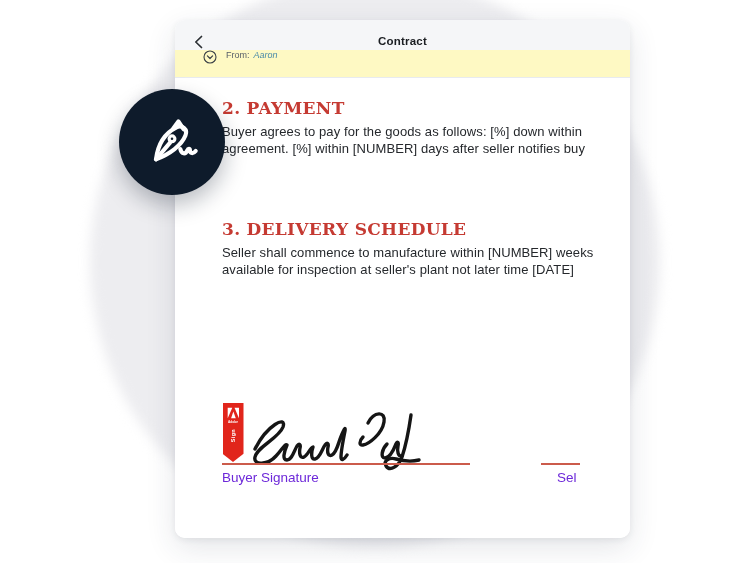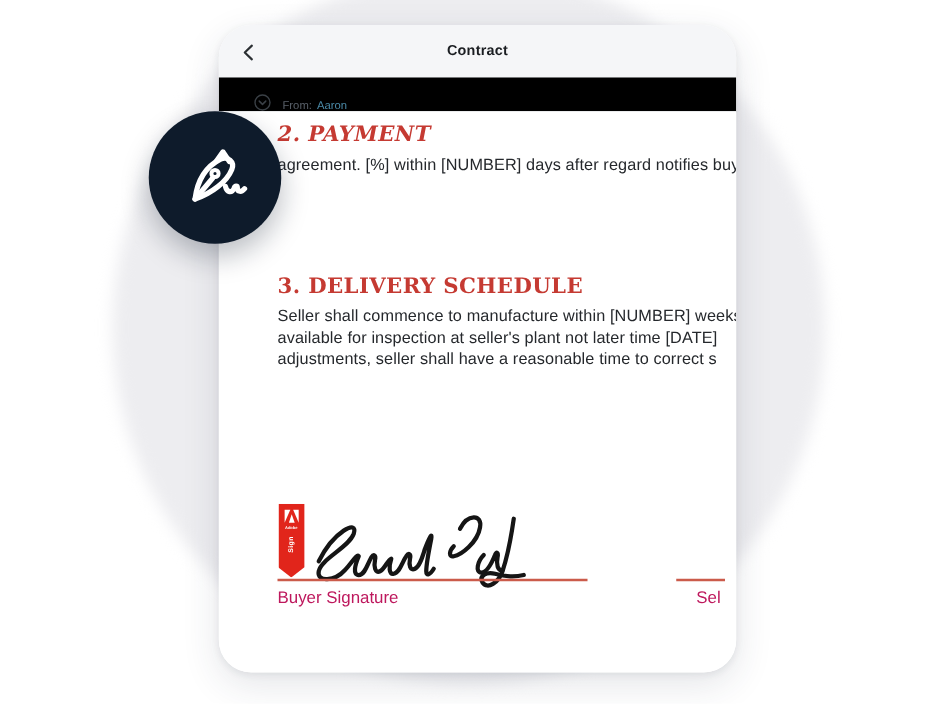--- a/index.html
+++ b/index.html
@@ -9,54 +9,55 @@
     font-family:"Liberation Sans", sans-serif;
   }
   
   .bg-circle{
     position:absolute;left:90px;top:-23px;width:570px;height:570px;
     border-radius:50%;background:#ededf0;filter:blur(6px);
   }
   
   .tablet{
     position:absolute;left:175px;top:20px;width:414px;height:518px;
-    background:#ffffff;border-radius:26px;overflow:hidden;
+    background:#ffffff;border-radius:10px;overflow:hidden;
     box-shadow:0 10px 30px rgba(40,50,70,.12), 0 2px 6px rgba(40,50,70,.08);
+    padding-left:41px;
   }
   .appbar{
     position:absolute;left:0;top:0;right:0;height:42px;
     background:#f5f6f8;border-bottom:1px solid rgba(0,0,0,.05);
   }
   .back-btn{
     position:absolute;left:14px;top:13px;width:18px;height:18px;
     display:flex;align-items:center;justify-content:center;cursor:pointer;background:none;border:none;padding:0;
   }
   .appbar-title{
     position:absolute;left:0;right:0;top:0;height:42px;
     display:flex;align-items:center;justify-content:center;
     font-size:11.5px;font-weight:bold;color:#1a1d21;letter-spacing:.2px;
   }
   .from-row{
-    position:absolute;left:0;top:42px;right:0;height:27px;
-    background:#000000;border-bottom:1px solid #e8ebef;
-    display:flex;align-items:flex-end;cursor:pointer;
+    position:absolute;left:0;top:30px;right:0;height:27px;
+    background:#fef9c3;border-bottom:1px solid #e8ebef;
+    display:flex;align-items:flex-start;cursor:pointer;
   }
   .from-chevron{margin-left:28px;width:14px;height:14px;flex:0 0 auto;}
   .from-label{margin-left:9px;font-size:9px;color:#596069;}
-  .from-name{margin-left:4px;font-size:9px;color:#4a8aa8;text-decoration:none;}
+  .from-name{margin-left:4px;font-size:9px;color:#4a8aa8;text-decoration:none;font-style:italic;}
   
   .doc{
     position:absolute;left:0;top:69px;right:0;bottom:0;background:#ffffff;overflow:hidden;
   }
   .sec-heading{
     position:absolute;left:47px;white-space:nowrap;
     font-family:"DejaVu Serif", serif;font-weight:bold;
     font-size:17px;color:#c53a32;letter-spacing:.3px;
   }
-  .h-payment{top:9px;font-style:italic;}
+  .h-payment{top:9px;}
   .h-delivery{top:130px;}
   .para{position:absolute;left:47px;right:0;}
   .p-payment{top:34px;}
   .p-delivery{top:155px;}
   .doc-line{
     white-space:nowrap;overflow:hidden;
     font-size:13px;line-height:17px;color:#25282c;letter-spacing:.1px;
   }
   
   .stamp{
@@ -69,21 +70,21 @@
   .stamp-brand{font-size:3.2px;color:#ffffff;font-weight:bold;margin-top:1px;}
   .stamp-product{
     font-size:5.5px;color:#ffffff;font-weight:bold;margin-top:5px;
     writing-mode:vertical-rl;transform:rotate(180deg);letter-spacing:.3px;
   }
   .signature-ink{position:absolute;left:66px;top:314px;width:192px;height:80px;}
   .sig-line{position:absolute;top:374px;height:2px;background:#cb5b4b;}
   .buyer-line{left:47px;width:248px;}
   .seller-line{left:366px;width:39px;}
   .sig-label{
-    position:absolute;top:381px;font-size:13.5px;color:#be185d;white-space:nowrap;
+    position:absolute;top:381px;font-size:13.5px;color:#6d28d9;white-space:nowrap;
   }
   .buyer-label{left:47px;}
   .seller-label{left:382px;width:26px;overflow:hidden;}
   
   .pen-badge{
     position:absolute;left:119px;top:89px;width:106px;height:106px;border-radius:50%;
     background:#0e1b2b;box-shadow:0 10px 22px rgba(10,20,40,.28);
     display:flex;align-items:center;justify-content:center;
   }
   .sr-only{
@@ -112,28 +113,28 @@
       <polyline points="4.4,5.9 7,8.5 9.6,5.9" fill="none" stroke="#3a4046" stroke-width="1.2" stroke-linecap="round" stroke-linejoin="round"></polyline>
     </svg>
     <span class="from-label">From:</span>
     <a class="from-name" href="#">Aaron</a>
   </div>
 
   <div class="doc">
 
     <div class="sec-heading h-payment">2. PAYMENT</div>
     <div class="para p-payment">
-      <div class="doc-line">agreement. [%] within [NUMBER] days after regard notifies buy</div>
+      <div class="doc-line">Buyer agrees to pay for the goods as follows: [%] down within</div>
+      <div class="doc-line">agreement. [%] within [NUMBER] days after seller notifies buy</div>
     </div>
 
     <div class="sec-heading h-delivery">3. DELIVERY SCHEDULE</div>
     <div class="para p-delivery">
       <div class="doc-line">Seller shall commence to manufacture within [NUMBER] weeks</div>
       <div class="doc-line">available for inspection at seller's plant not later time [DATE]</div>
-      <div class="doc-line">adjustments, seller shall have a reasonable time to correct s</div>
     </div>
 
     <div class="stamp">
       <svg width="13" height="12" viewBox="0 0 19 17">
         <path d="M1 1 L7.7 1 L1 16 Z" fill="#ffffff"></path>
         <path d="M17.5 1 L11 1 L17.5 16 Z" fill="#ffffff"></path>
         <path d="M9.3 6.2 L12.8 16 L6 16 Z" fill="#ffffff"></path>
       </svg>
       <span class="stamp-brand">Adobe</span>
       <span class="stamp-product">Sign</span>

